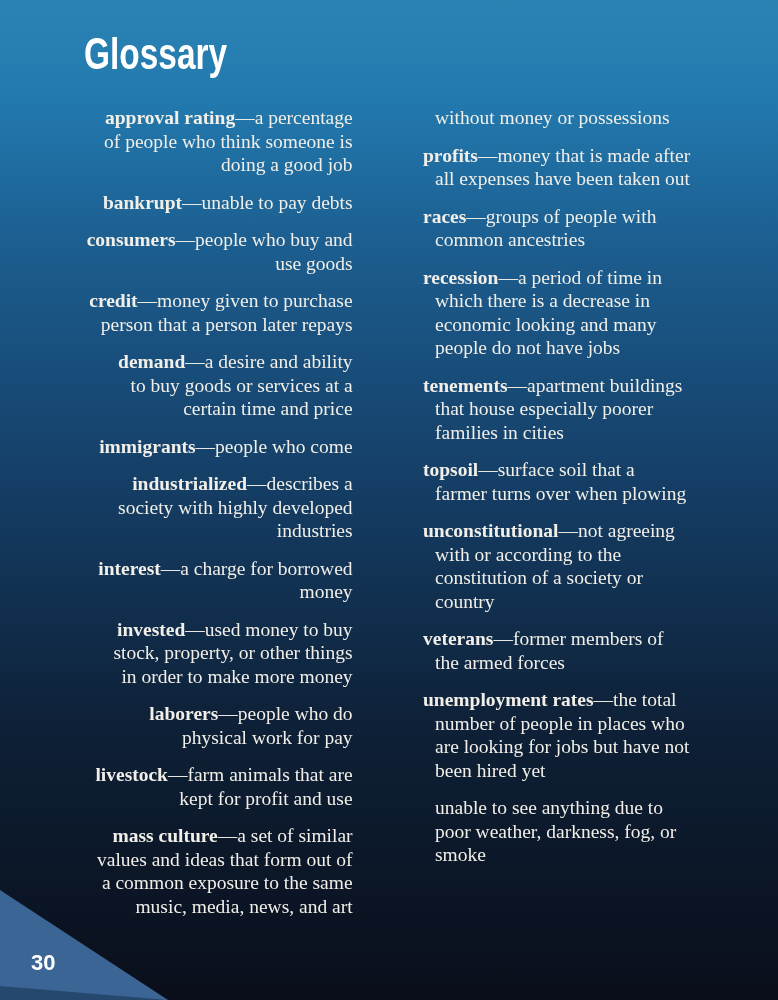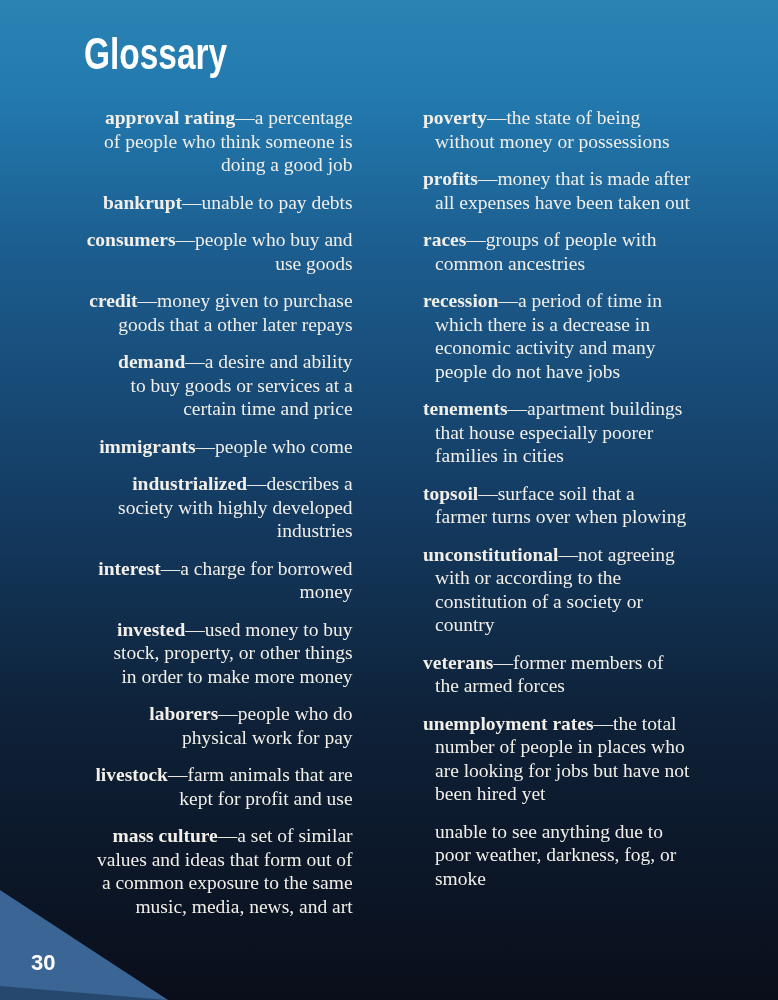--- a/index.html
+++ b/index.html
@@ -90,21 +90,21 @@
       </div>
       <div class="entry">
         <div class="line"><span class="term">bankrupt</span><span>—</span><span>unable to pay debts</span></div>
       </div>
       <div class="entry">
         <div class="line"><span class="term">consumers</span><span>—</span><span>people who buy and</span></div>
         <div class="line cont">use goods</div>
       </div>
       <div class="entry">
         <div class="line"><span class="term">credit</span><span>—</span><span>money given to purchase</span></div>
-        <div class="line cont">goods that a other later repays</div>
+        <div class="line cont">person that a person later repays</div>
       </div>
       <div class="entry">
         <div class="line"><span class="term">demand</span><span>—</span><span>a desire and ability</span></div>
         <div class="line cont">to buy goods or services at a</div>
         <div class="line cont">certain time and price</div>
       </div>
       <div class="entry">
         <div class="line"><span class="term">immigrants</span><span>—</span><span>people who come</span></div>
       </div>
       <div class="entry">
@@ -131,35 +131,34 @@
       </div>
       <div class="entry">
         <div class="line"><span class="term">mass culture</span><span>—</span><span>a set of similar</span></div>
         <div class="line cont">values and ideas that form out of</div>
         <div class="line cont">a common exposure to the same</div>
         <div class="line cont">music, media, news, and art</div>
       </div>
     </div>
   <div class="col right">
       <div class="entry">
-        <div class="line"><span class="term">poverty</span><span>—</span><span>the state of being</span></div>
         <div class="line cont">without money or possessions</div>
       </div>
       <div class="entry">
         <div class="line"><span class="term">profits</span><span>—</span><span>money that is made after</span></div>
         <div class="line cont">all expenses have been taken out</div>
       </div>
       <div class="entry">
         <div class="line"><span class="term">races</span><span>—</span><span>groups of people with</span></div>
         <div class="line cont">common ancestries</div>
       </div>
       <div class="entry">
         <div class="line"><span class="term">recession</span><span>—</span><span>a period of time in</span></div>
         <div class="line cont">which there is a decrease in</div>
-        <div class="line cont">economic activity and many</div>
+        <div class="line cont">economic looking and many</div>
         <div class="line cont">people do not have jobs</div>
       </div>
       <div class="entry">
         <div class="line"><span class="term">tenements</span><span>—</span><span>apartment buildings</span></div>
         <div class="line cont">that house especially poorer</div>
         <div class="line cont">families in cities</div>
       </div>
       <div class="entry">
         <div class="line"><span class="term">topsoil</span><span>—</span><span>surface soil that a</span></div>
         <div class="line cont">farmer turns over when plowing</div>

